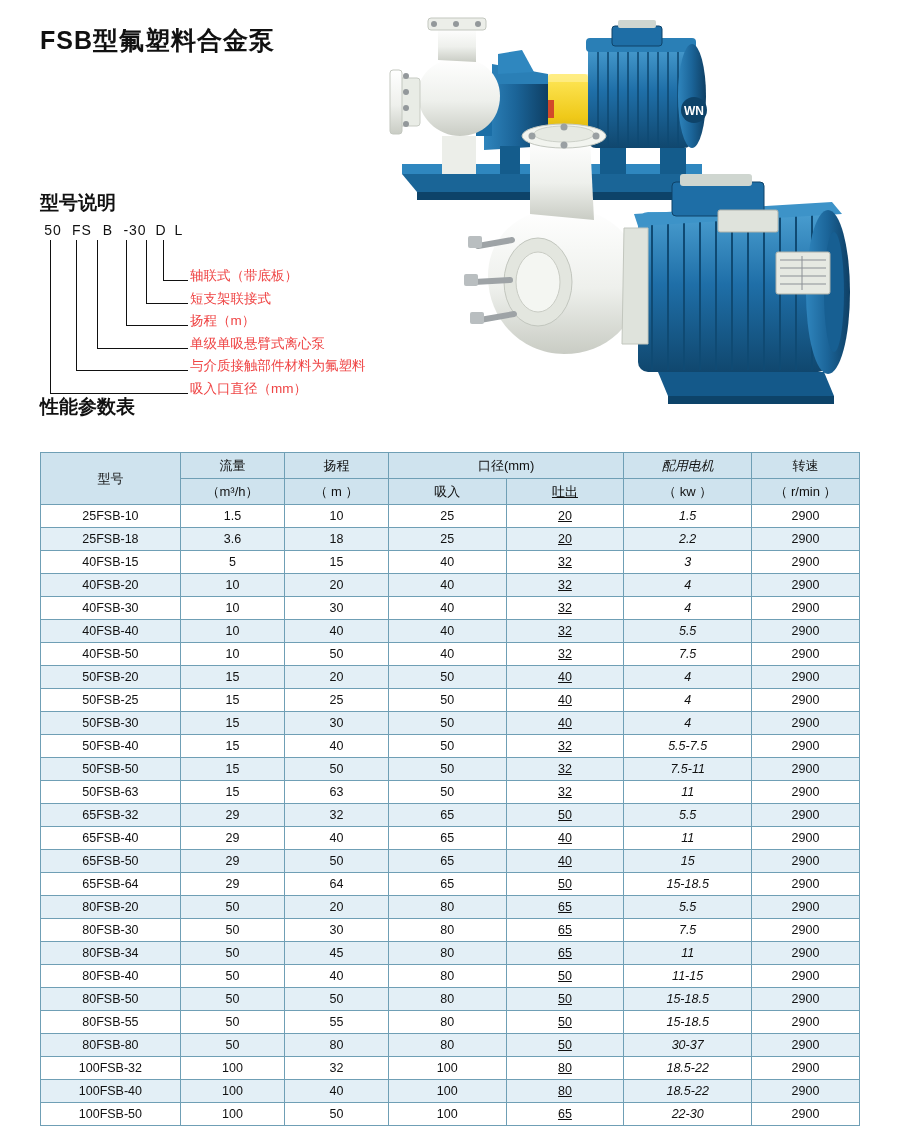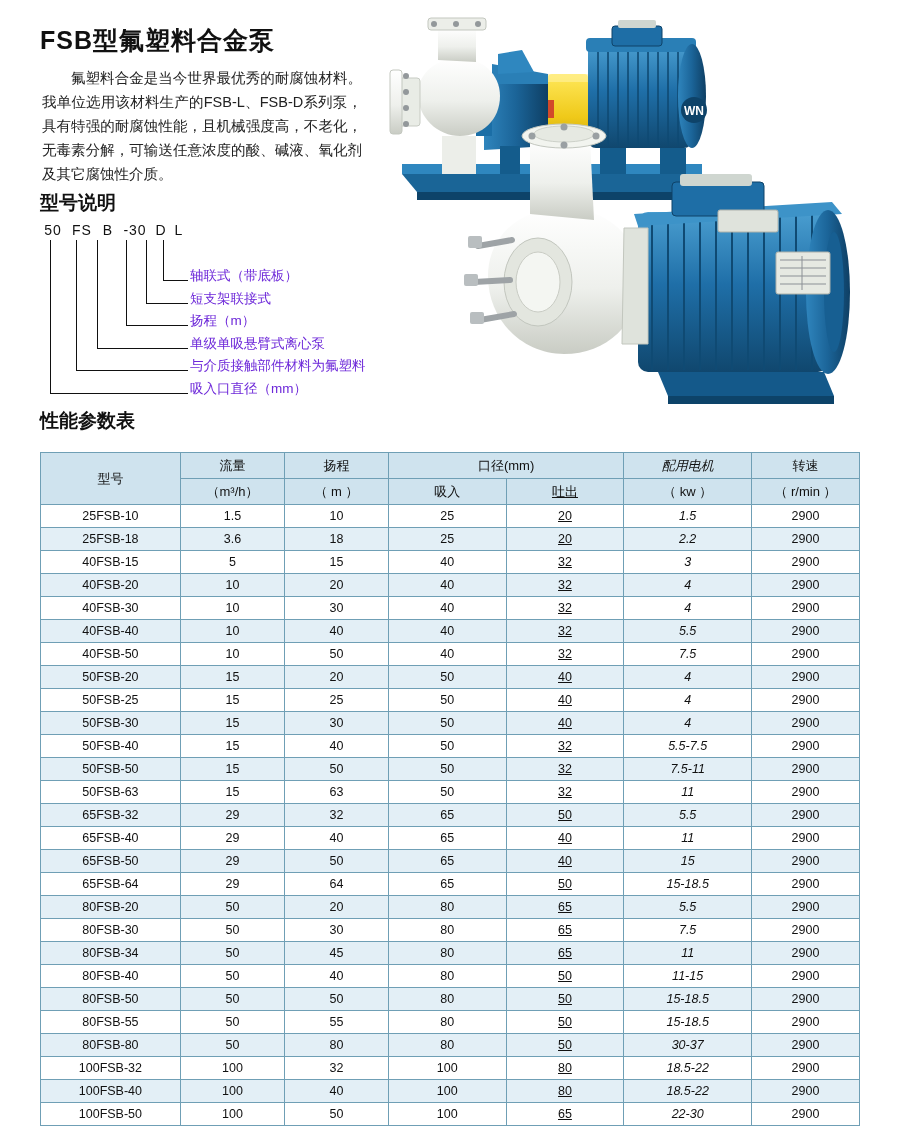--- a/index.html
+++ b/index.html
@@ -22,32 +22,32 @@
   .intro{
     position:absolute;left:42px;top:66px;width:320px;
     font-size:14.5px;line-height:24px;color:#222;
     text-indent:2em;
     text-align:justify;
   }
   .sec-title{
     position:absolute;font-size:19px;font-weight:bold;color:#111;
   }
   #sec-model{left:40px;top:190px;}
-  #sec-perf{left:40px;top:408px;}
+  #sec-perf{left:40px;top:394px;}
 
   
   .code-row{
     position:absolute;left:40px;top:222px;
     font-size:14px;letter-spacing:1px;color:#111;
     display:flex;
   }
   .code-row span{display:inline-block;text-align:center;}
   .legend{
     position:absolute;left:190px;top:265px;
-    font-size:13.5px;line-height:22.5px;color:#6d28d9;
+    font-size:13.5px;line-height:22.5px;color:#ef4444;
   }
   .legend div{height:22.5px;}
 
   
   .ln{position:absolute;background:#111;}
   .v{width:1px;}
   .h{height:1px;}
 
   
   .illus{position:absolute;left:372px;top:14px;width:520px;height:400px;}
@@ -77,21 +77,20 @@
   .c4{width:118px;text-decoration:underline;}
   .c5{width:128px;font-style:italic;}
   .c6{width:108px;}
 </style>
 </head>
 <body>
 
 <div class="page">
 
   <div class="title">FSB型氟塑料合金泵</div>
-  <div class="intro">氟塑料合金是当今世界最优秀的耐腐蚀材料。我单位选用该材料生产的FSB-L、FSB-D系列泵，具有特强的耐腐蚀性能，且机械强度高，不老化，无毒素分解，可输送任意浓度的酸、碱液、氧化剂及其它腐蚀性介质。</div>
 
   <div class="sec-title" id="sec-model">型号说明</div>
 
   <div class="code-row">
     <span style="width:26px">50</span>
     <span style="width:32px">FS</span>
     <span style="width:20px">B</span>
     <span style="width:34px">-30</span>
     <span style="width:18px">D</span>
     <span style="width:18px">L</span>

